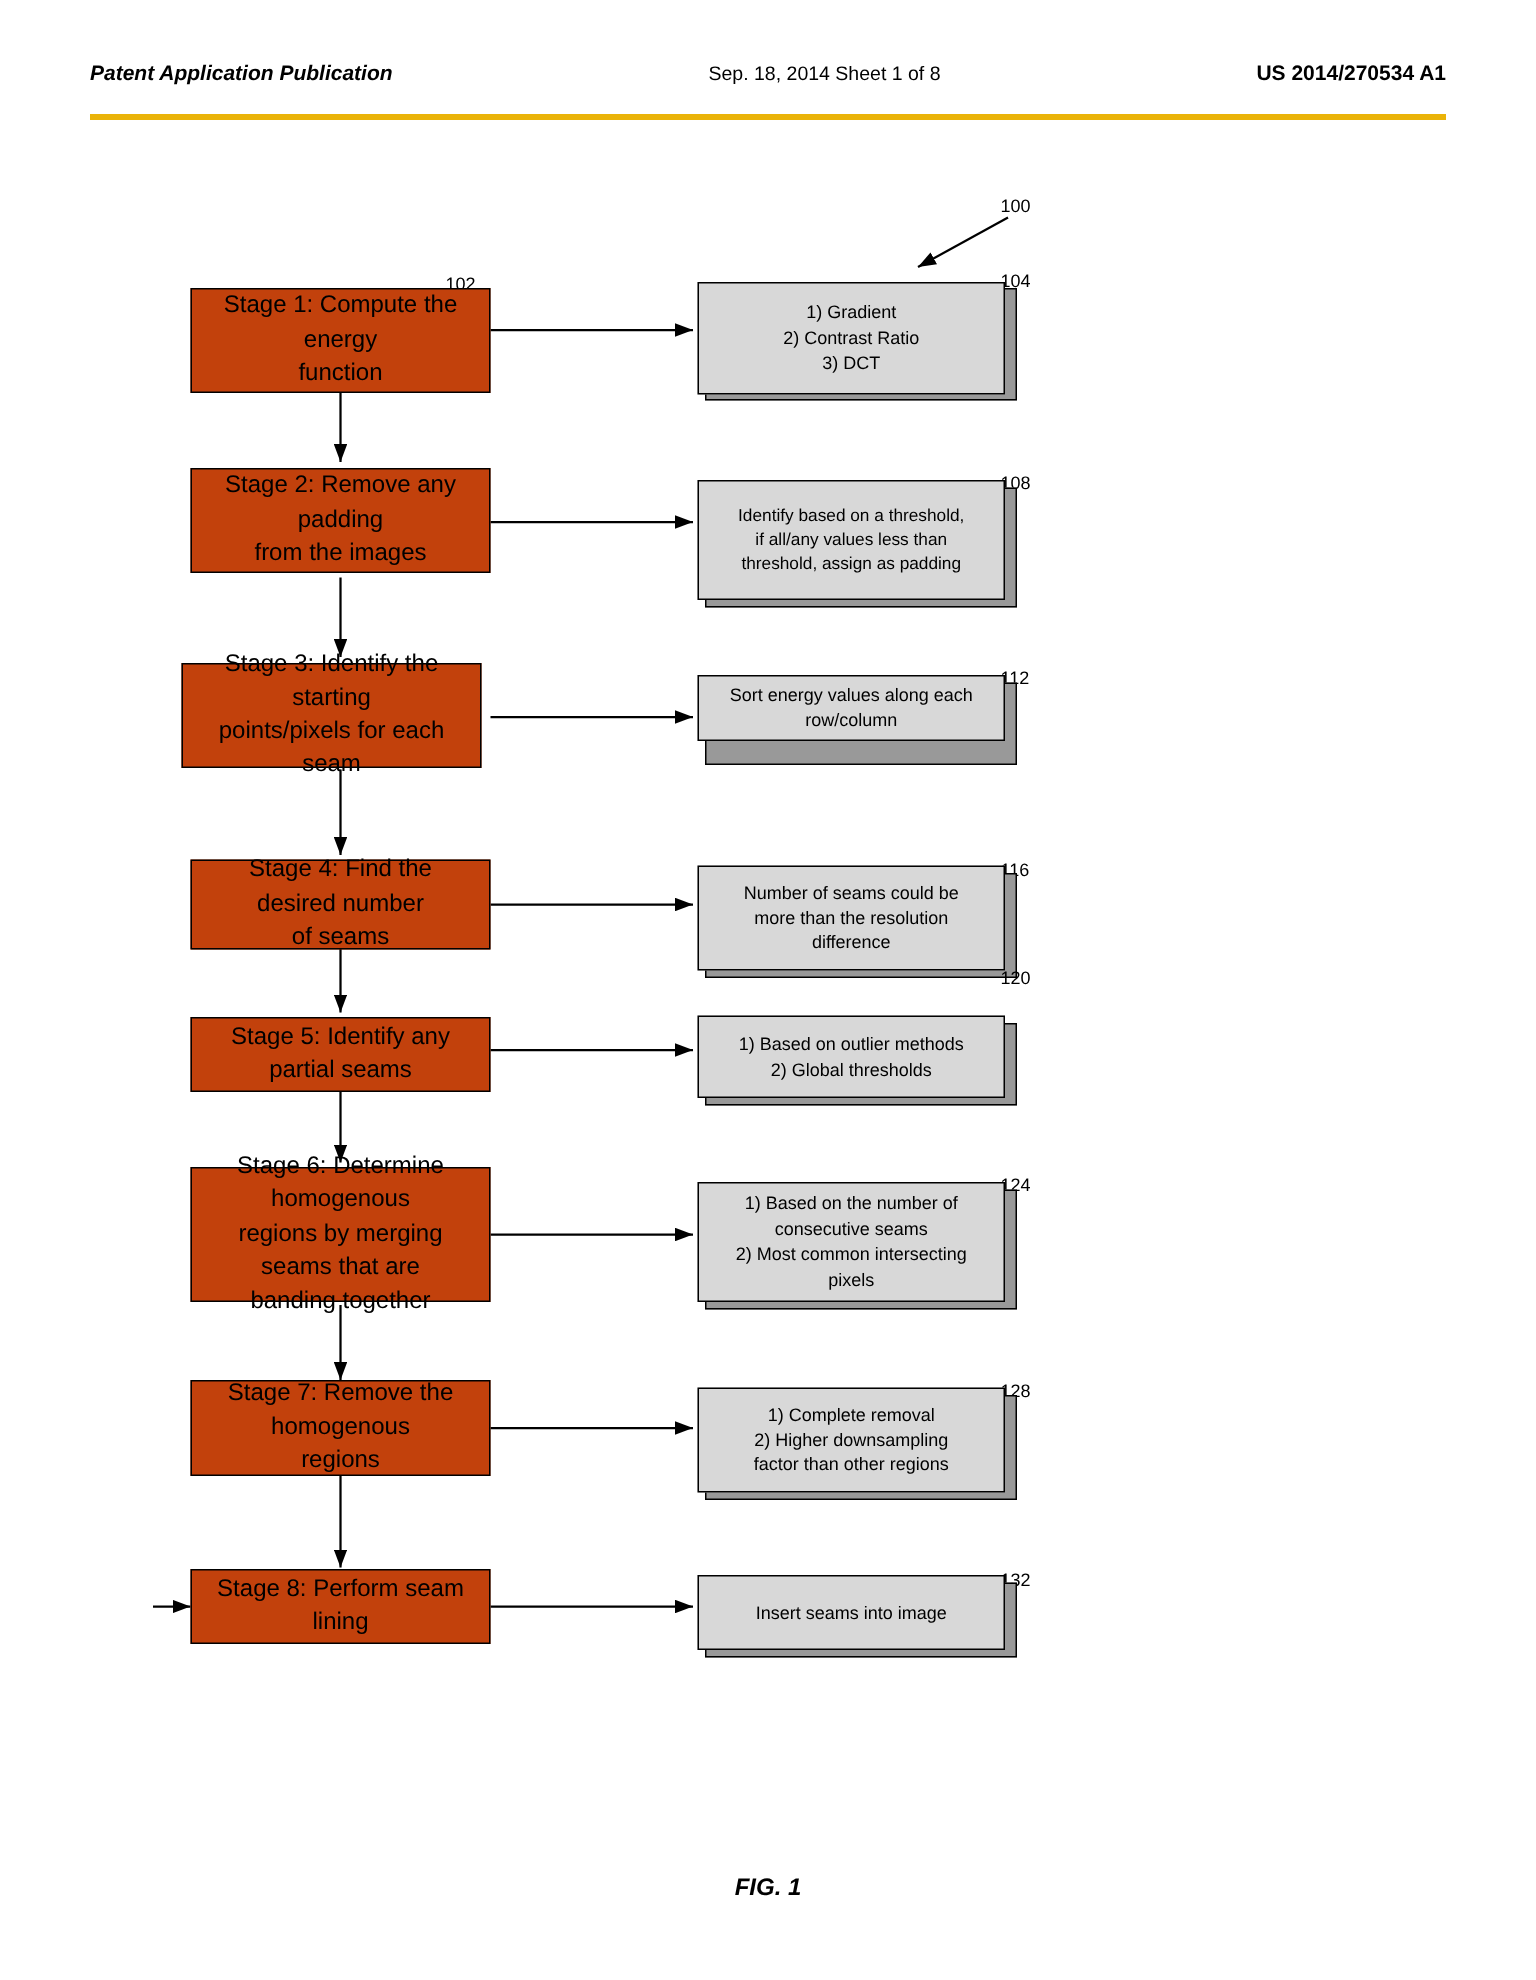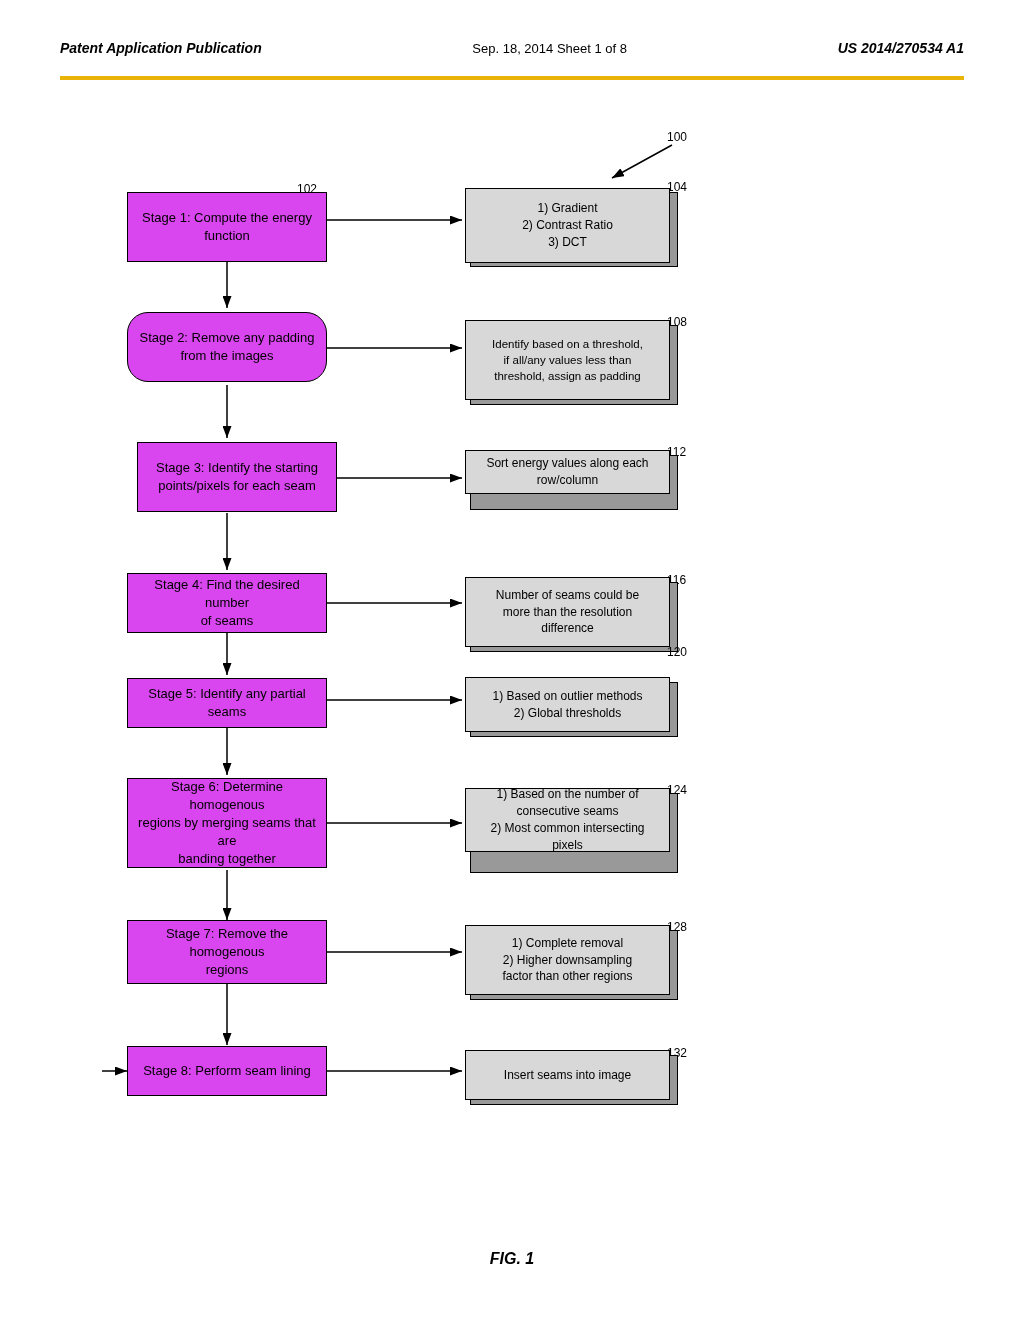--- a/index.html
+++ b/index.html
@@ -33,40 +33,39 @@
       font-size: 14px;
       font-weight: bold;
       font-style: italic;
     }
     .header-center {
       font-size: 13px;
     }
     .header-right {
       font-size: 14px;
       font-weight: bold;
-      font-style: italic;
     }
 
     
     .diagram {
       position: relative;
       width: 880px;
       margin: 0 auto;
     }
 
     
     .box {
       position: absolute;
       border: 1.5px solid #000;
-      background: #d946ef;
+      background: #c2410c;
       display: flex;
       align-items: center;
       justify-content: center;
       text-align: center;
-      font-size: 13px;
+      font-size: 16px;
       line-height: 1.4;
       padding: 6px 10px;
     }
 
     .box-left {
       width: 200px;
     }
     .box-right {
       width: 200px;
       background: #d8d8d8;
@@ -153,26 +152,26 @@
     </svg>
 
     <div class="ref-label" style="top: 10px; left: 595px;">100</div>
 
     <div class="ref-label" style="top: 62px; left: 225px;">102</div>
     <div class="box box-left" style="top: 72px; left: 55px; width: 200px; height: 70px;">
       Stage 1: Compute the energy<br>function
     </div>
 
     <div class="ref-label" style="top: 192px; left: 225px;">106</div>
-    <div class="box box-left" style="top: 192px; left: 55px; width: 200px; height: 70px; border-radius: 21px;">
+    <div class="box box-left" style="top: 192px; left: 55px; width: 200px; height: 70px;">
       Stage 2: Remove any padding<br>from the images
     </div>
 
     <div class="ref-label" style="top: 322px; left: 225px;">110</div>
-    <div class="box box-left" style="top: 322px; left: 65px; width: 200px; height: 70px;">
+    <div class="box box-left" style="top: 322px; left: 49px; width: 200px; height: 70px;">
       Stage 3: Identify the starting<br>points/pixels for each seam
     </div>
 
     <div class="ref-label" style="top: 453px; left: 225px;">114</div>
     <div class="box box-left" style="top: 453px; left: 55px; width: 200px; height: 60px;">
       Stage 4: Find the desired number<br>of seams
     </div>
 
     <div class="ref-label" style="top: 558px; left: 225px;">118</div>
     <div class="box box-left" style="top: 558px; left: 55px; width: 200px; height: 50px;">
@@ -220,21 +219,21 @@
     </div>
 
     <div class="ref-label" style="top: 525px; left: 595px;">120</div>
     <div style="position:absolute; top: 562px; left: 398px; width: 208px; height: 55px; background: #999; border: 1.5px solid #000;"></div>
     <div class="box box-right" style="top: 557px; left: 393px; width: 205px; height: 55px; font-size: 12px;">
       1) Based on outlier methods<br>2) Global thresholds
     </div>
 
     <div class="ref-label" style="top: 663px; left: 595px;">124</div>
     <div style="position:absolute; top: 673px; left: 398px; width: 208px; height: 80px; background: #999; border: 1.5px solid #000;"></div>
-    <div class="box box-right" style="top: 668px; left: 393px; width: 205px; height: 64px; font-size: 12px;">
+    <div class="box box-right" style="top: 668px; left: 393px; width: 205px; height: 80px; font-size: 12px;">
       1) Based on the number of<br>consecutive seams<br>2) Most common intersecting<br>pixels
     </div>
 
     <div class="ref-label" style="top: 800px; left: 595px;">128</div>
     <div style="position:absolute; top: 810px; left: 398px; width: 208px; height: 70px; background: #999; border: 1.5px solid #000;"></div>
     <div class="box box-right" style="top: 805px; left: 393px; width: 205px; height: 70px; font-size: 12px;">
       1) Complete removal<br>2) Higher downsampling<br>factor than other regions
     </div>
 
     <div class="ref-label" style="top: 926px; left: 595px;">132</div>

